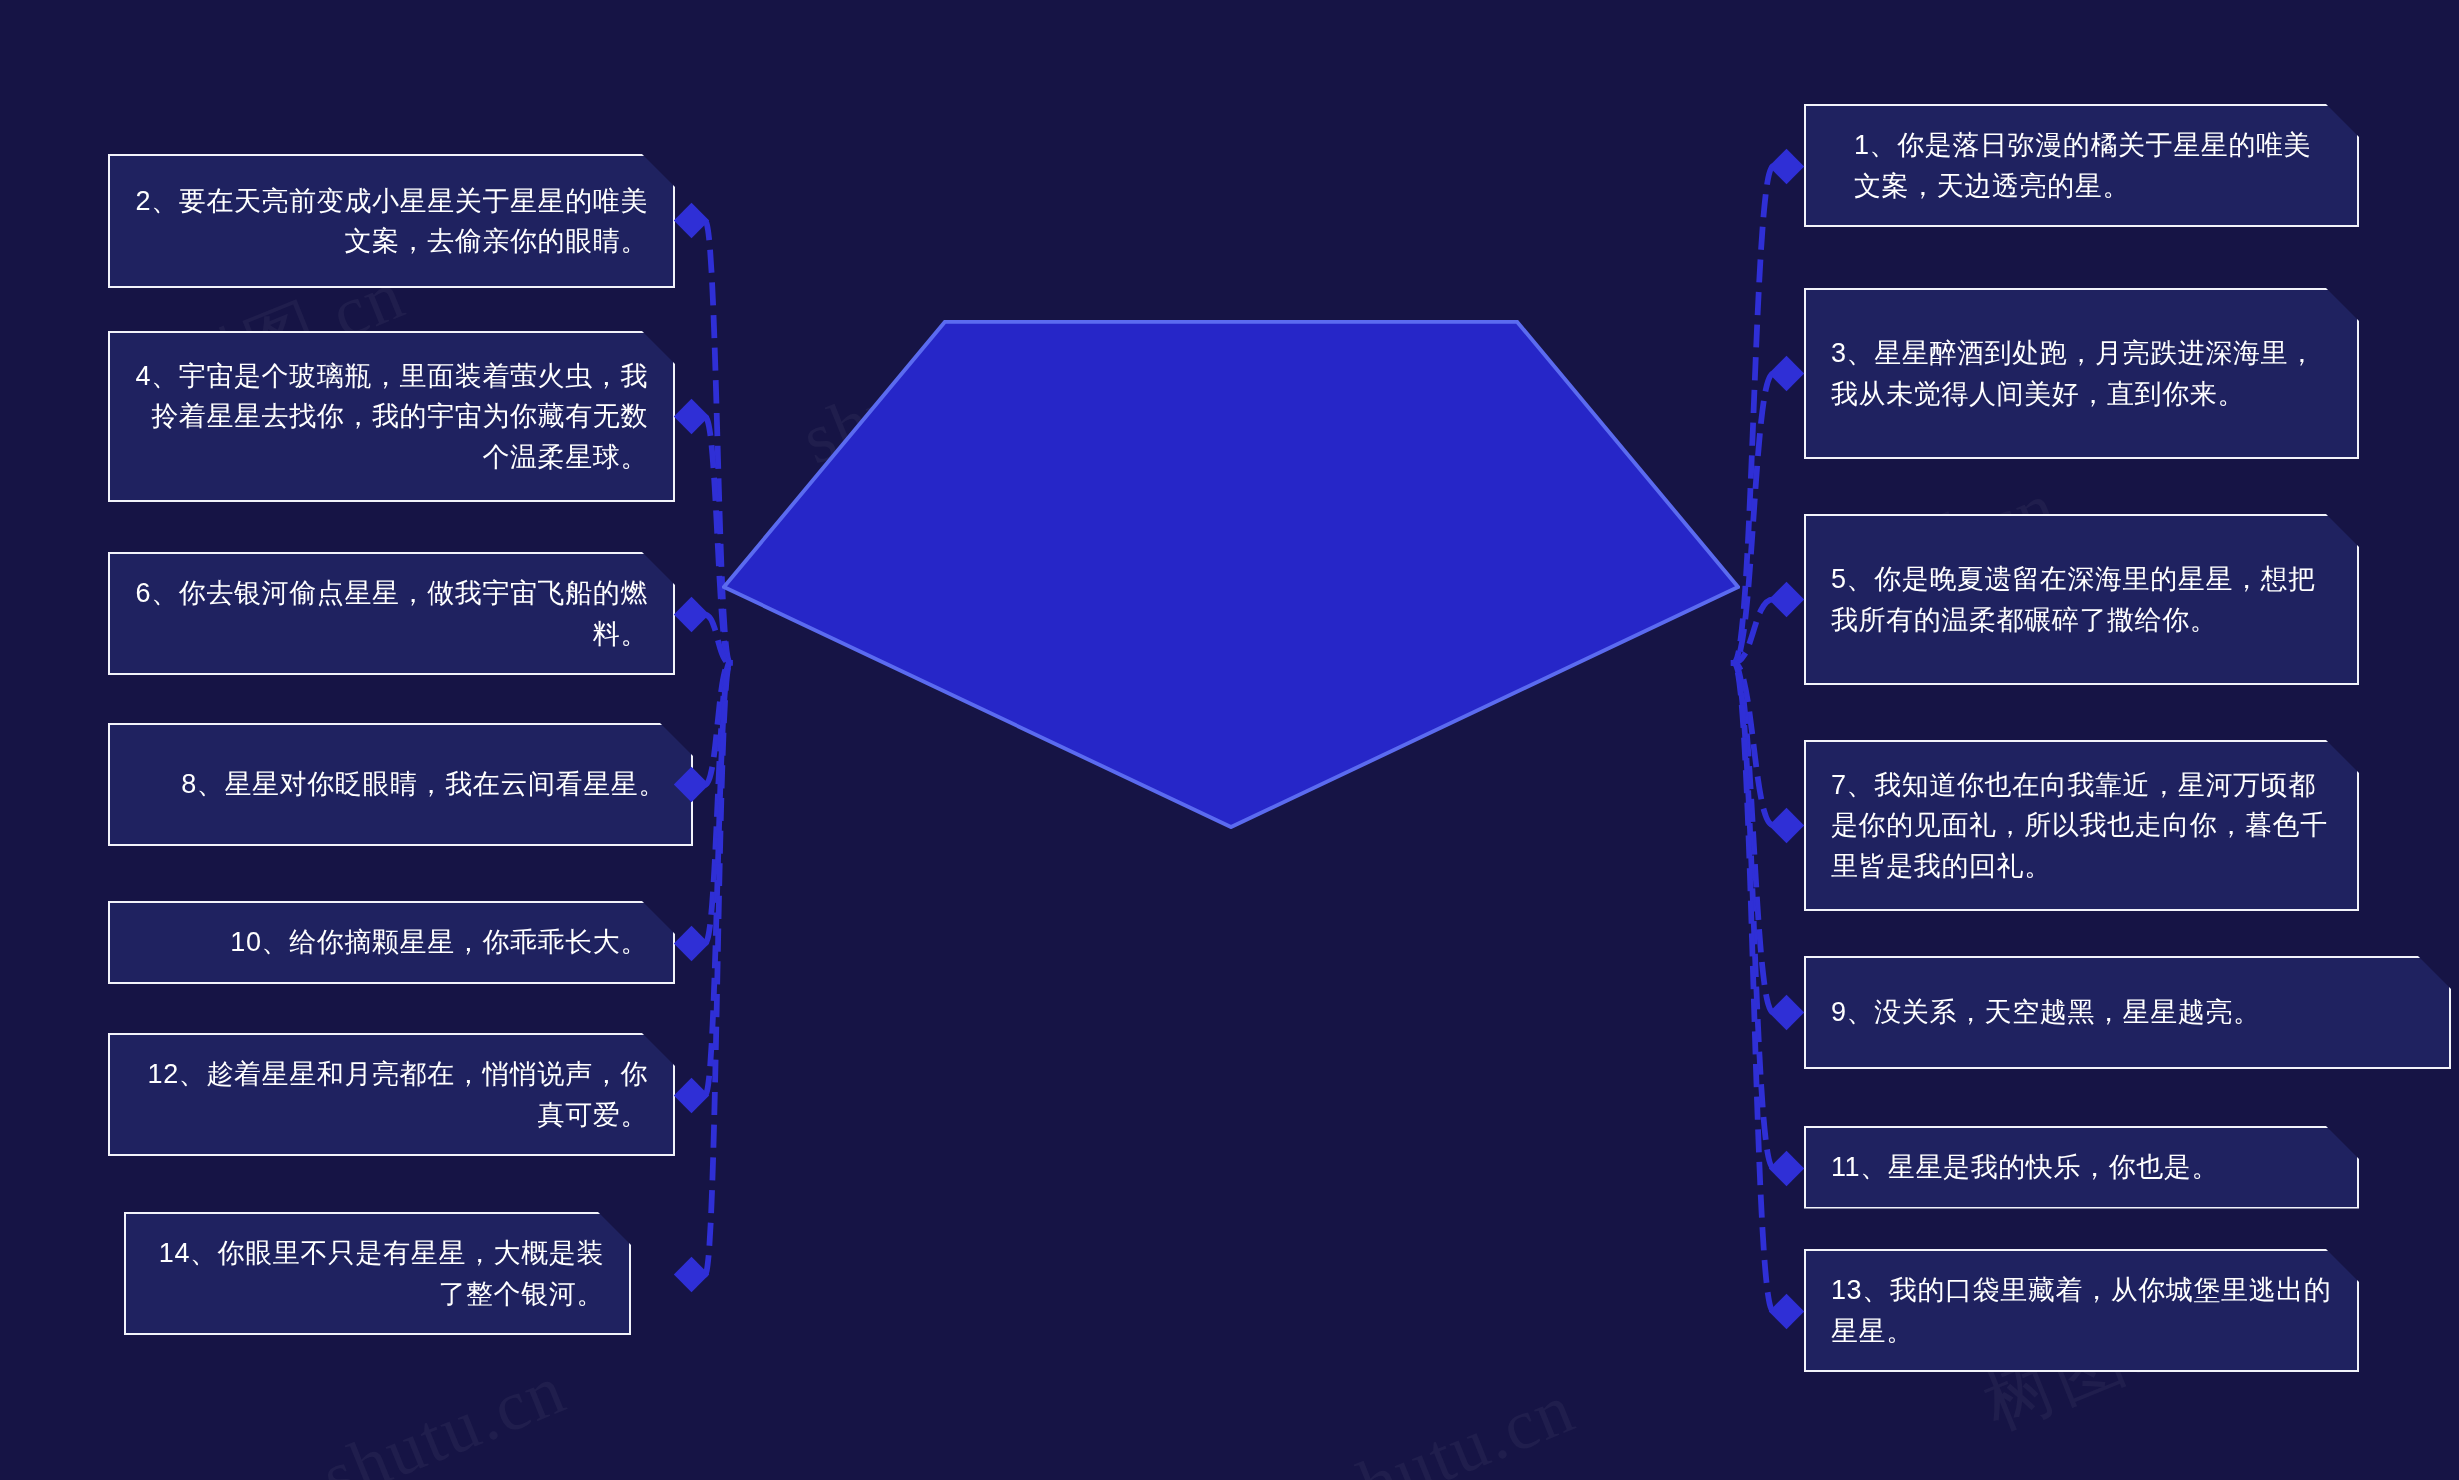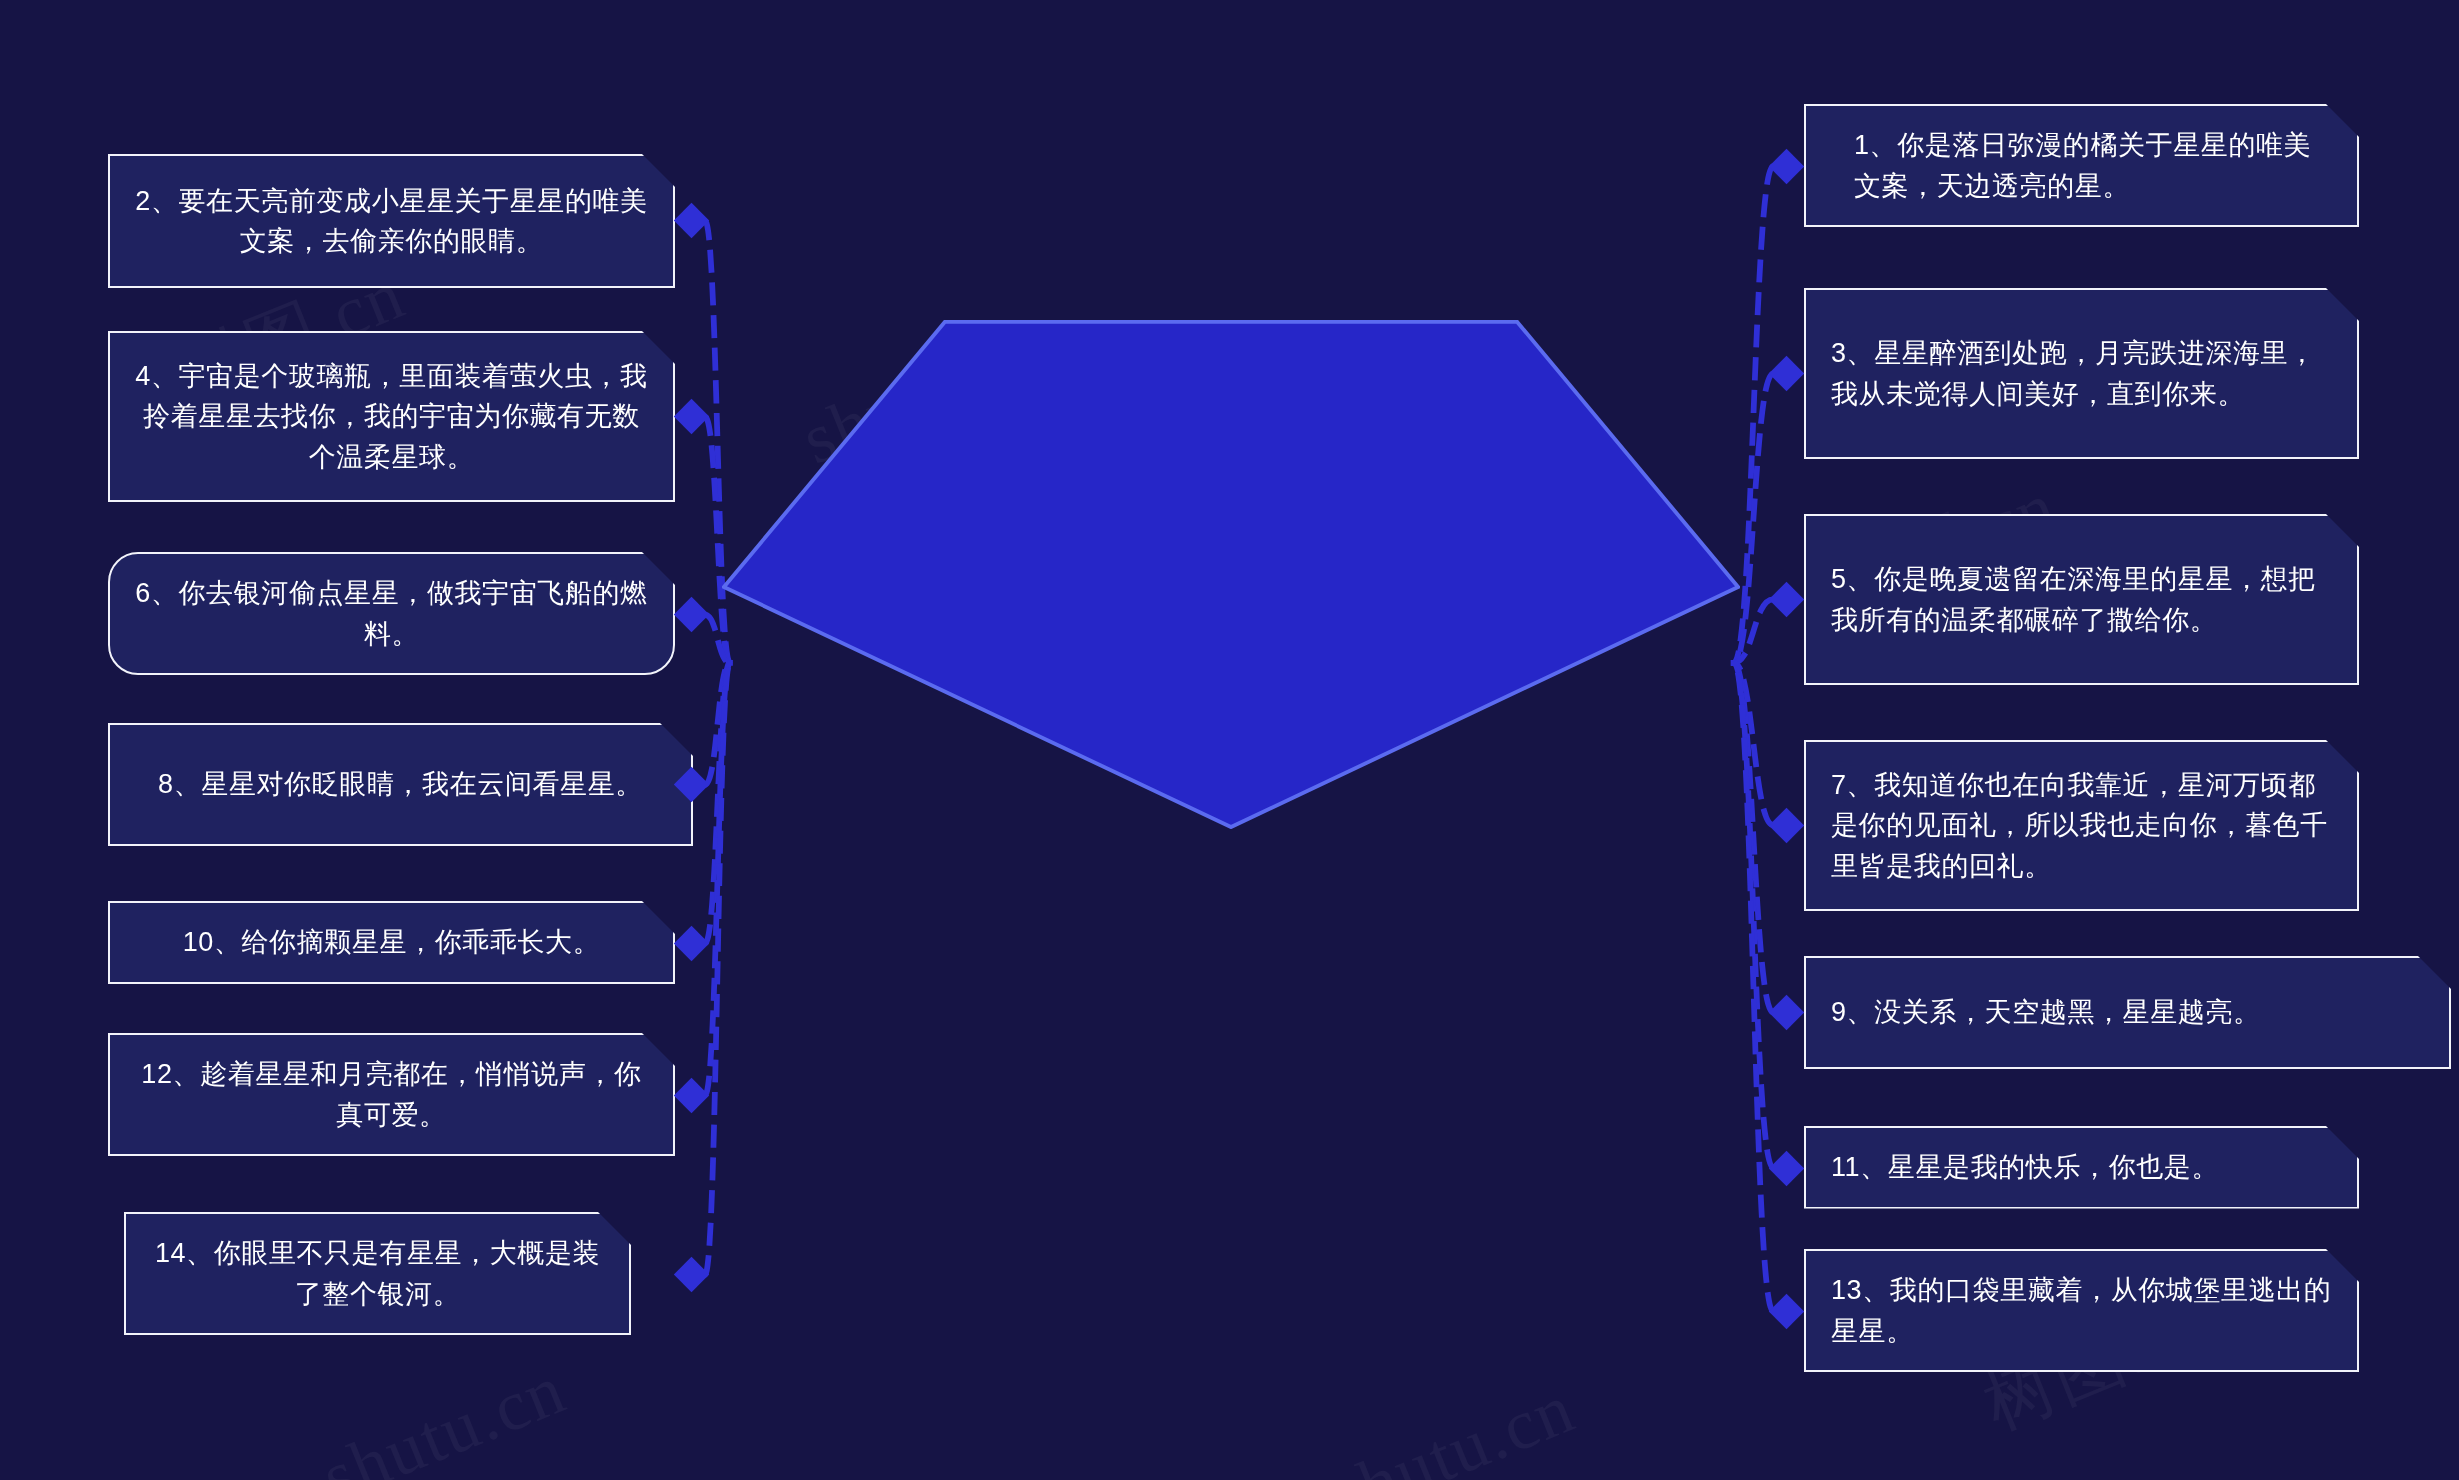--- a/index.html
+++ b/index.html
@@ -81,21 +81,21 @@
     line-height: 1.5;
     letter-spacing: 0.6px;
     padding: 19px 25px;
     display: flex;
     align-items: center;
     
     clip-path: polygon(0 0, calc(100% - 33px) 0, 100% 33px, 100% 100%, 0 100%);
   }
   .topic-text { display: block; width: 100%; }
 
-  .topic.left  { text-align: center; }
+  .topic.left  { text-align: right; }
   .topic.right { text-align: left; }
 
   
   .conn-diamond {
     position: absolute;
     width: 25px;
     height: 25px;
     background: #2f2fd6;
     transform: rotate(45deg);
     z-index: 4;
@@ -138,21 +138,21 @@
   </svg>
 </div>
 
 <div id="topics">
     <div class="topic left" style="left: 108px; top: 154px; width: 567px; min-height: 134px;">
       <span class="topic-text">2、要在天亮前变成小星星关于星星的唯美文案，去偷亲你的眼睛。</span>
     </div>
     <div class="topic left" style="left: 108px; top: 331px; width: 567px; min-height: 171px;">
       <span class="topic-text">4、宇宙是个玻璃瓶，里面装着萤火虫，我拎着星星去找你，我的宇宙为你藏有无数个温柔星球。</span>
     </div>
-    <div class="topic left" style="left: 108px; top: 552px; width: 567px; min-height: 123px; border-radius: 30px;">
+    <div class="topic left" style="left: 108px; top: 552px; width: 567px; min-height: 123px;">
       <span class="topic-text">6、你去银河偷点星星，做我宇宙飞船的燃料。</span>
     </div>
     <div class="topic left" style="left: 108px; top: 723px; width: 585px; min-height: 123px;">
       <span class="topic-text">8、星星对你眨眼睛，我在云间看星星。</span>
     </div>
     <div class="topic left" style="left: 108px; top: 901px; width: 567px; min-height: 83px;">
       <span class="topic-text">10、给你摘颗星星，你乖乖长大。</span>
     </div>
     <div class="topic left" style="left: 108px; top: 1033px; width: 567px; min-height: 123px;">
       <span class="topic-text">12、趁着星星和月亮都在，悄悄说声，你真可爱。</span>

